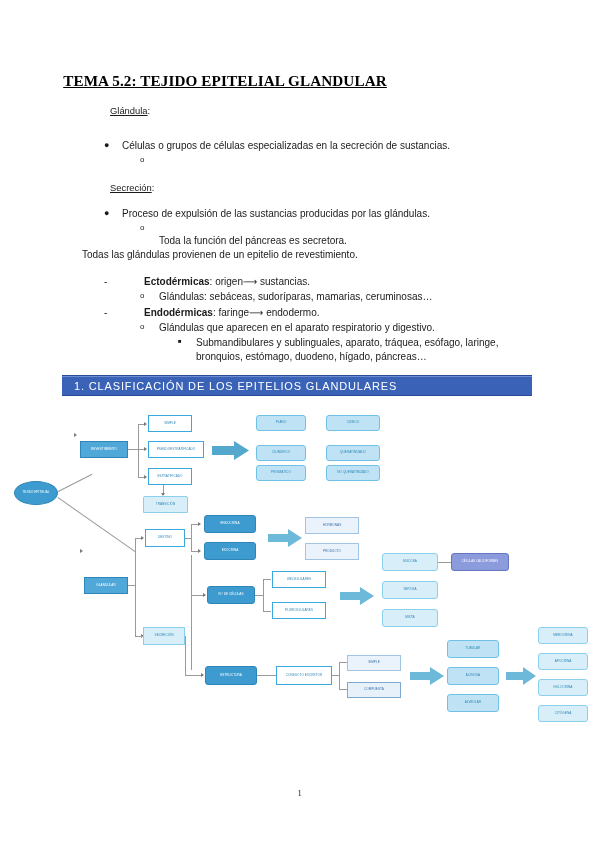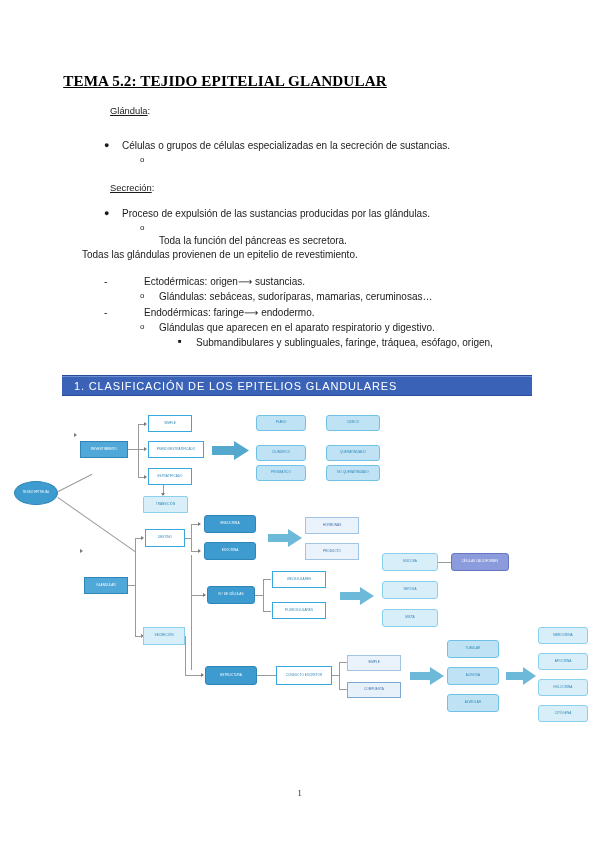--- a/index.html
+++ b/index.html
@@ -15,21 +15,21 @@
     text-decoration:underline;margin:0;padding:0;
     letter-spacing:.1px;color:#000;
     position:absolute;left:40px;top:72px;width:370px;
   }
   .lead{
     position:absolute;font-size:9.4px;color:#1a1a1a;line-height:1.35;
     font-family:"Liberation Sans",sans-serif;
     margin-left:28px;
   }
   .u{text-decoration:underline;}
-  .b{font-weight:normal;padding-left:22px;}
+  .b{font-weight:bold;padding-left:22px;}
   .i{font-style:italic;}
 
   .li{position:absolute;font-size:10px;color:#1a1a1a;line-height:1.35;}
   .bul{position:absolute;font-size:9px;color:#1a1a1a;}
 
   
   .banner{
     position:absolute;left:62px;top:375px;width:470px;height:19px;
     background:#3A63B8;
     border-top:1px solid #2a4c96;border-bottom:1px solid #2a4c96;
@@ -117,21 +117,22 @@
   <div class="bul" style="left:140px;top:291px;font-size:8px;">o</div>
   <div class="li" style="left:159px;top:290px;">Glándulas: sebáceas, sudoríparas, mamarias, ceruminosas…</div>
 
   <div class="li" style="left:104px;top:306px;">-</div>
   <div class="li" style="left:122px;top:306px;">
     <span class="b">Endodérmicas</span><span>: faringe⟶ endodermo.</span>
   </div>
   <div class="bul" style="left:140px;top:322px;font-size:8px;">o</div>
   <div class="li" style="left:159px;top:321px;">Glándulas que aparecen en el aparato respiratorio y digestivo.</div>
   <div class="bul" style="left:178px;top:338px;font-size:6px;">■</div>
-  <div class="li" style="left:196px;top:336px;width:318px;">Submandibulares y  sublinguales,  faringe,  tráquea,  esófago,  origen,</div>
+  <div class="li" style="left:196px;top:336px;width:318px;">Submandibulares y  sublinguales,  aparato,  tráquea,  esófago,  laringe,</div>
+  <div class="li" style="left:196px;top:350px;width:318px;">bronquios, estómago, duodeno, hígado, páncreas…</div>
 
   <div class="banner">
     <span>1. CLASIFICACIÓN DE LOS EPITELIOS GLANDULARES</span>
   </div>
 
   <div class="diagram">
 
     <div class="nd f-solid2 oval" style="left:14px;top:76px;width:44px;height:24px;font-size:3px;">TEJIDO EPITELIAL</div>
 
     <div class="diag" style="left:58px;top:86px;width:38px;transform:rotate(-27deg);"></div>

